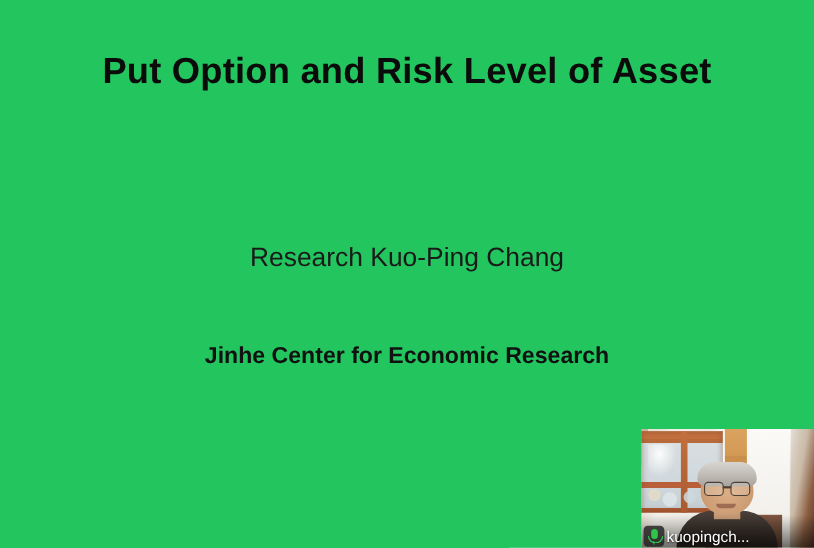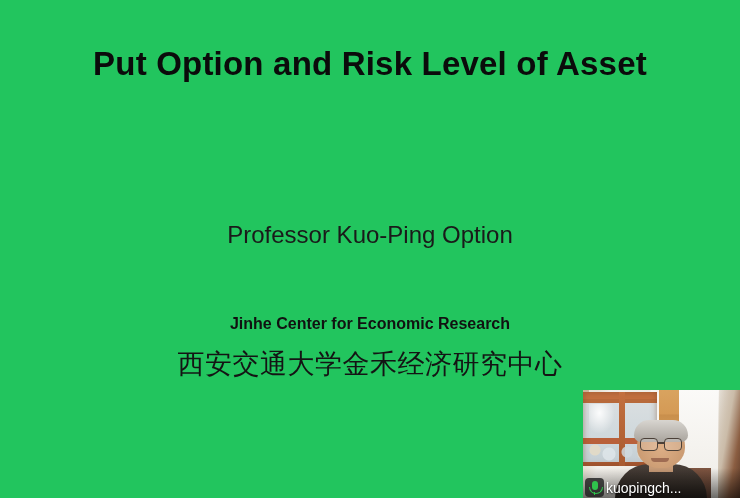--- a/index.html
+++ b/index.html
@@ -54,21 +54,21 @@
 
   .affil-block {
     position: absolute;
     left: 0;
     top: 303px;
     width: 740px;
     text-align: center;
   }
   .affil-line {
     font-family: "Liberation Sans", sans-serif;
-    font-size: 16px;
+    font-size: 21px;
     font-weight: bold;
     color: #111111;
     line-height: 41px;
     white-space: nowrap;
   }
   .affil-line.cjk {
     font-family: "DejaVu Serif", "Liberation Serif", serif;
     font-size: 27px;
     font-weight: normal;
     color: #141414;
@@ -292,25 +292,24 @@
     line-height: 16px;
   }
 </style>
 </head>
 <body>
 
 <div id="slide">
 
   <div class="slide-title">Put Option and Risk Level of Asset</div>
 
-  <div class="presenter-name">Professor Kuo-Ping Option</div>
+  <div class="presenter-name">Research Kuo-Ping Chang</div>
 
   <div class="affil-block">
     <div class="affil-line">Jinhe Center for Economic Research</div>
-    <div class="affil-line cjk">西安交通大学金禾经济研究中心</div>
   </div>
 
   <div id="video-tile">
     <div class="room-wall"></div>
     <div class="cabinet-left">
       <div class="mullion"></div>
       <div class="glass-glare"></div>
       <div class="shelf-items"></div>
     </div>
     <div class="cabinet-right">

